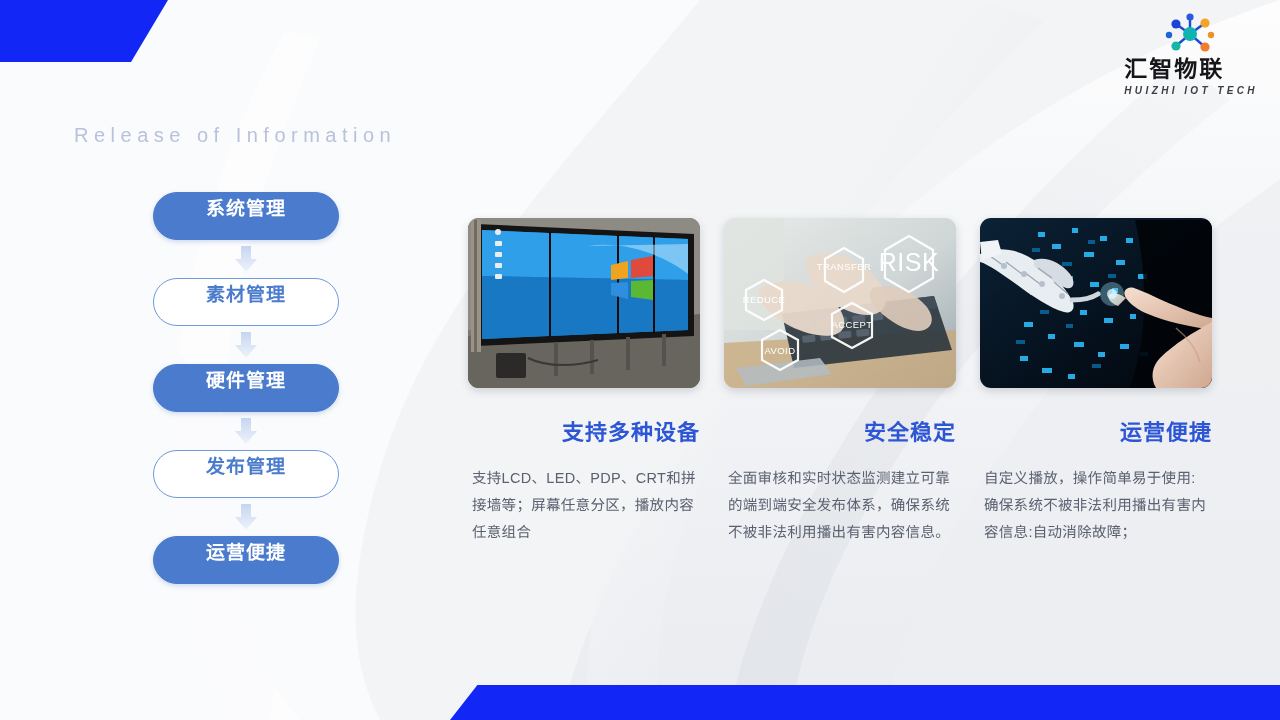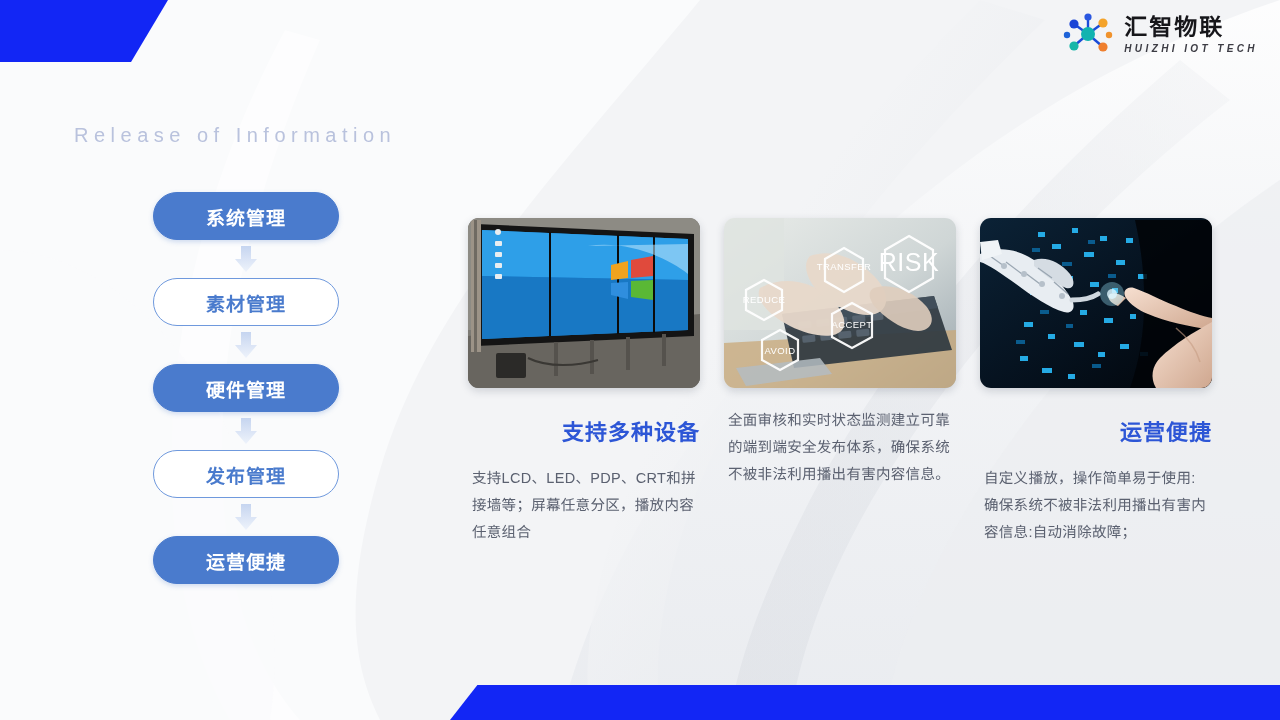--- a/index.html
+++ b/index.html
@@ -41,21 +41,21 @@
     clip-path: polygon(3.3% 0, 100% 0, 100% 100%, 0 100%);
   }
 
   
   .logo {
     position: absolute;
     right: 22px;
     top: 12px;
     display: flex;
     align-items: center;
-    gap: 9px;
+    flex-direction: column;
   }
   .logo-mark { width: 52px; height: 46px; flex: none; }
   .logo-text { display: flex; flex-direction: column; line-height: 1; }
   .logo-cn {
     font-size: 23px;
     font-weight: bold;
     color: #16161a;
     letter-spacing: 2px;
   }
   .logo-en {
@@ -93,21 +93,21 @@
     position: absolute;
     left: 153px;
     top: 192px;
     width: 186px;
   }
   .flow-btn {
     width: 186px;
     height: 48px;
     border-radius: 26px;
     display: flex;
-    align-items: center;
+    align-items: flex-start;
     justify-content: center;
     font-size: 19px;
     font-weight: bold;
     letter-spacing: 1px;
     box-sizing: border-box;
   }
   .flow-btn.filled {
     background: #4a7bcd;
     color: #ffffff;
     border: 1px solid #4a7bcd;
@@ -365,20 +365,21 @@
           </g>
           <g fill="#ffffff" font-family="'Liberation Sans',sans-serif" text-anchor="middle">
             <text x="185" y="53" font-size="25" letter-spacing="0.5">RISK</text>
             <text x="120" y="52" font-size="9.5" letter-spacing="0.4">TRANSFER</text>
             <text x="40" y="85" font-size="9.5" letter-spacing="0.4">REDUCE</text>
             <text x="128" y="110" font-size="9.5" letter-spacing="0.4">ACCEPT</text>
             <text x="56" y="136" font-size="9.5" letter-spacing="0.4">AVOID</text>
           </g>
         </svg>
       </div>
+      <div class="card-title">安全稳定</div>
       <div class="card-body just">全面审核和实时状态监测建立可靠的端到端安全发布体系，确保系统不被非法利用播出有害内容信息。</div>
     </div>
 
     <div class="card">
       <div class="card-photo">
         <svg viewBox="0 0 232 170">
           <defs>
             <linearGradient id="c3bg" x1="0" y1="0" x2="1" y2="1">
               <stop offset="0%" stop-color="#0b2236"></stop>
               <stop offset="60%" stop-color="#05101c"></stop>

